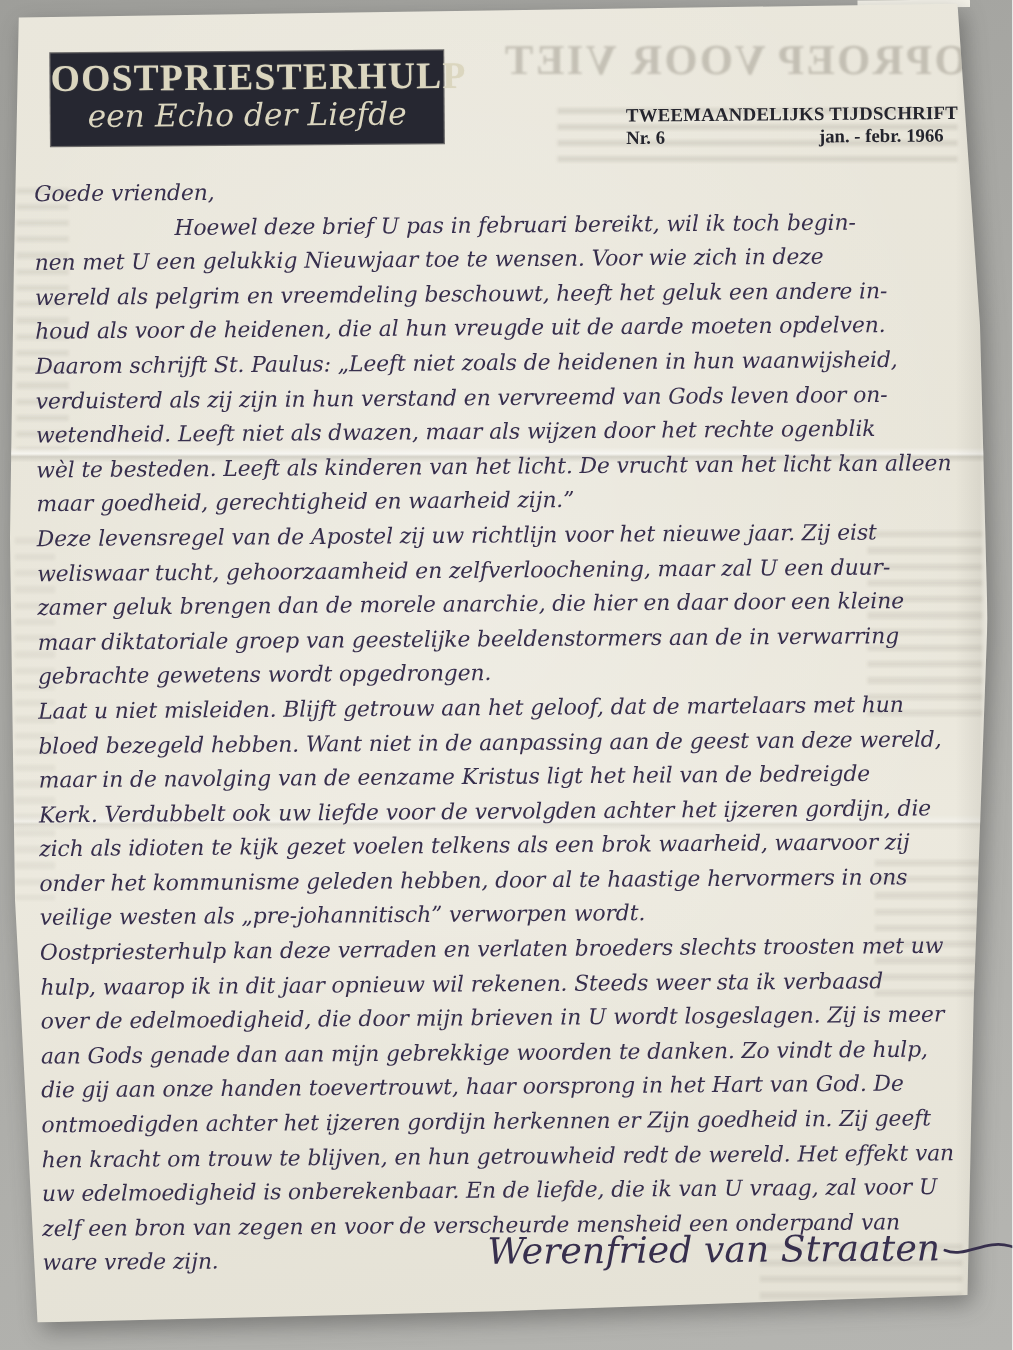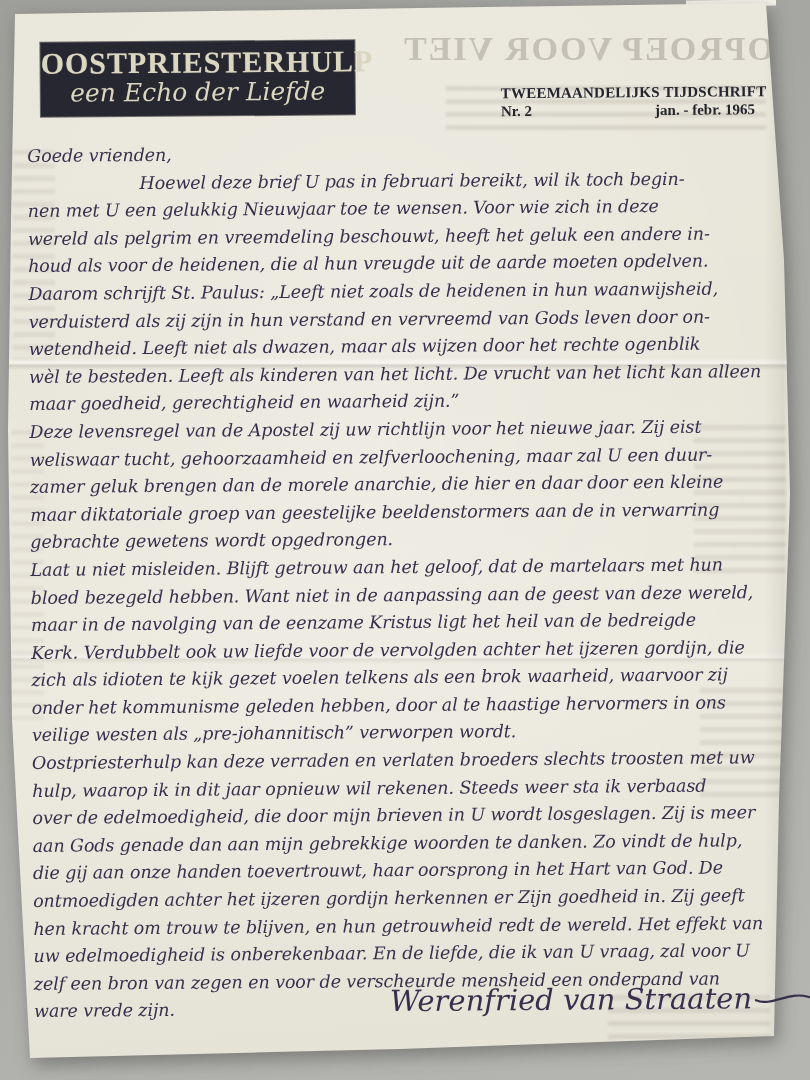--- a/index.html
+++ b/index.html
@@ -78,22 +78,22 @@
   <div class="content">
 
     <div class="logo-box">
       <div class="logo-title">OOSTPRIESTERHULP</div>
       <div class="logo-subtitle">een Echo der Liefde</div>
     </div>
 
     <div class="mast-right">
       <div class="mast-type">TWEEMAANDELIJKS TIJDSCHRIFT</div>
       <div class="mast-row">
-        <span>Nr. 2</span>
-        <span>jan. - febr. 1965</span>
+        <span>Nr. 6</span>
+        <span>jan. - febr. 1966</span>
       </div>
     </div>
 
     <div class="letter">
         <div class="hand-line">Goede vrienden,</div>
         <div class="hand-line indent-first">Hoewel deze brief U pas in februari bereikt, wil ik toch begin-</div>
         <div class="hand-line">nen met U een gelukkig Nieuwjaar toe te wensen. Voor wie zich in deze</div>
         <div class="hand-line">wereld als pelgrim en vreemdeling beschouwt, heeft het geluk een andere in-</div>
         <div class="hand-line">houd als voor de heidenen, die al hun vreugde uit de aarde moeten opdelven.</div>
         <div class="hand-line">Daarom schrijft St. Paulus: „Leeft niet zoals de heidenen in hun waanwijsheid,</div>

